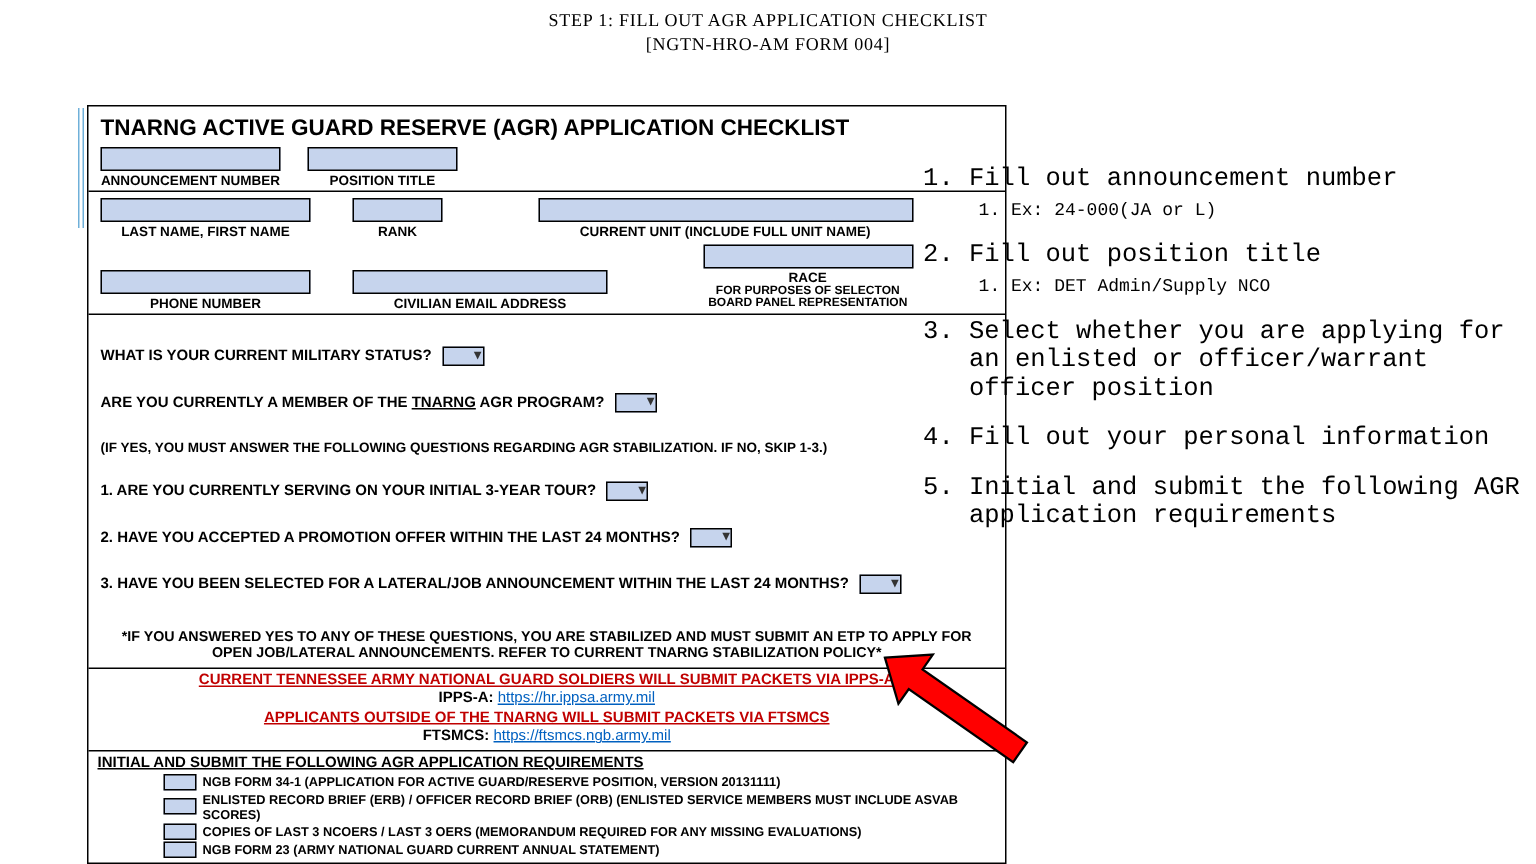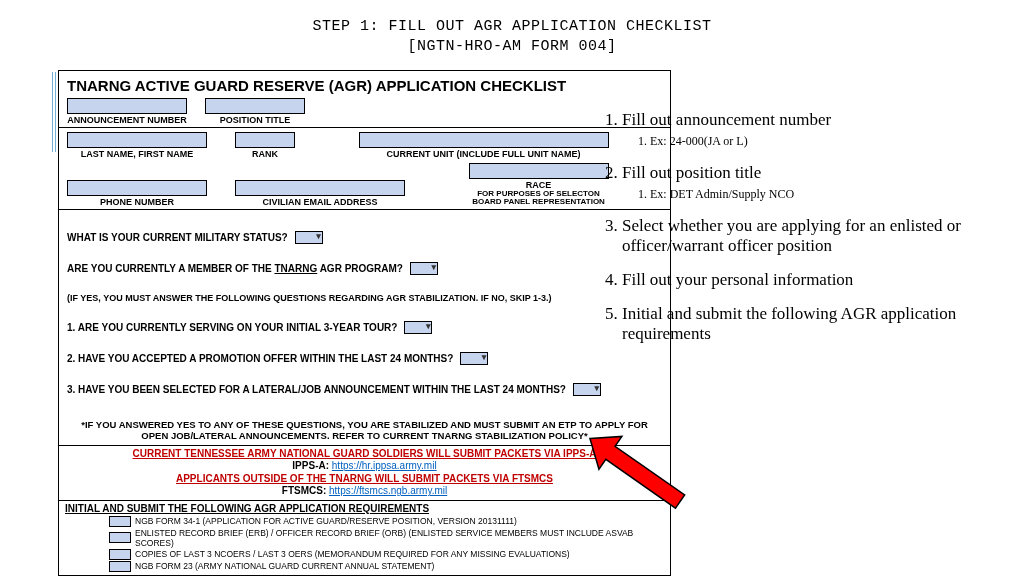--- a/index.html
+++ b/index.html
@@ -7,24 +7,24 @@
     margin: 0;
     width: 1024px;
     height: 576px;
     font-family: Arial, Helvetica, sans-serif;
     background: #fff;
     color: #000;
     position: relative;
   }
   .header {
     text-align: center;
-    font-family: Liberation Mono, monospace;
-    font-size: 15px;
+    font-family: Liberation Serif, serif;
+    font-size: 12px;
     letter-spacing: 0.5px;
-    padding-top: 17px;
+    padding-top: 6px;
     line-height: 1.3;
   }
   .left {
     position: absolute;
     left: 58px;
     top: 70px;
     width: 613px;
   }
   .left-accent {
     position: absolute;
@@ -176,38 +176,38 @@
     text-decoration: underline;
     font-size: 10px;
     margin-bottom: 2px;
     font-weight: bold;
   }
   .reqrow {
     display: flex;
     align-items: center;
     gap: 4px;
     margin: 1px 0;
-    font-weight: normal;
+    font-weight: bold;
     font-size: 8.5px;
     padding-left: 44px;
   }
   .initbox {
     background: #c6d4ed;
     border: 1px solid #000;
     width: 22px;
     height: 11px;
     flex: 0 0 auto;
   }
 
   .right {
     position: absolute;
-    left: 600px;
+    left: 624px;
     top: 110px;
     width: 400px;
-    font-family: Liberation Serif, serif;
+    font-family: Liberation Mono, monospace;
     font-size: 17px;
   }
   .right ol {
     padding-left: 22px;
     margin: 0;
   }
   .right > ol > li {
     margin-bottom: 14px;
   }
   .right ol ol {

